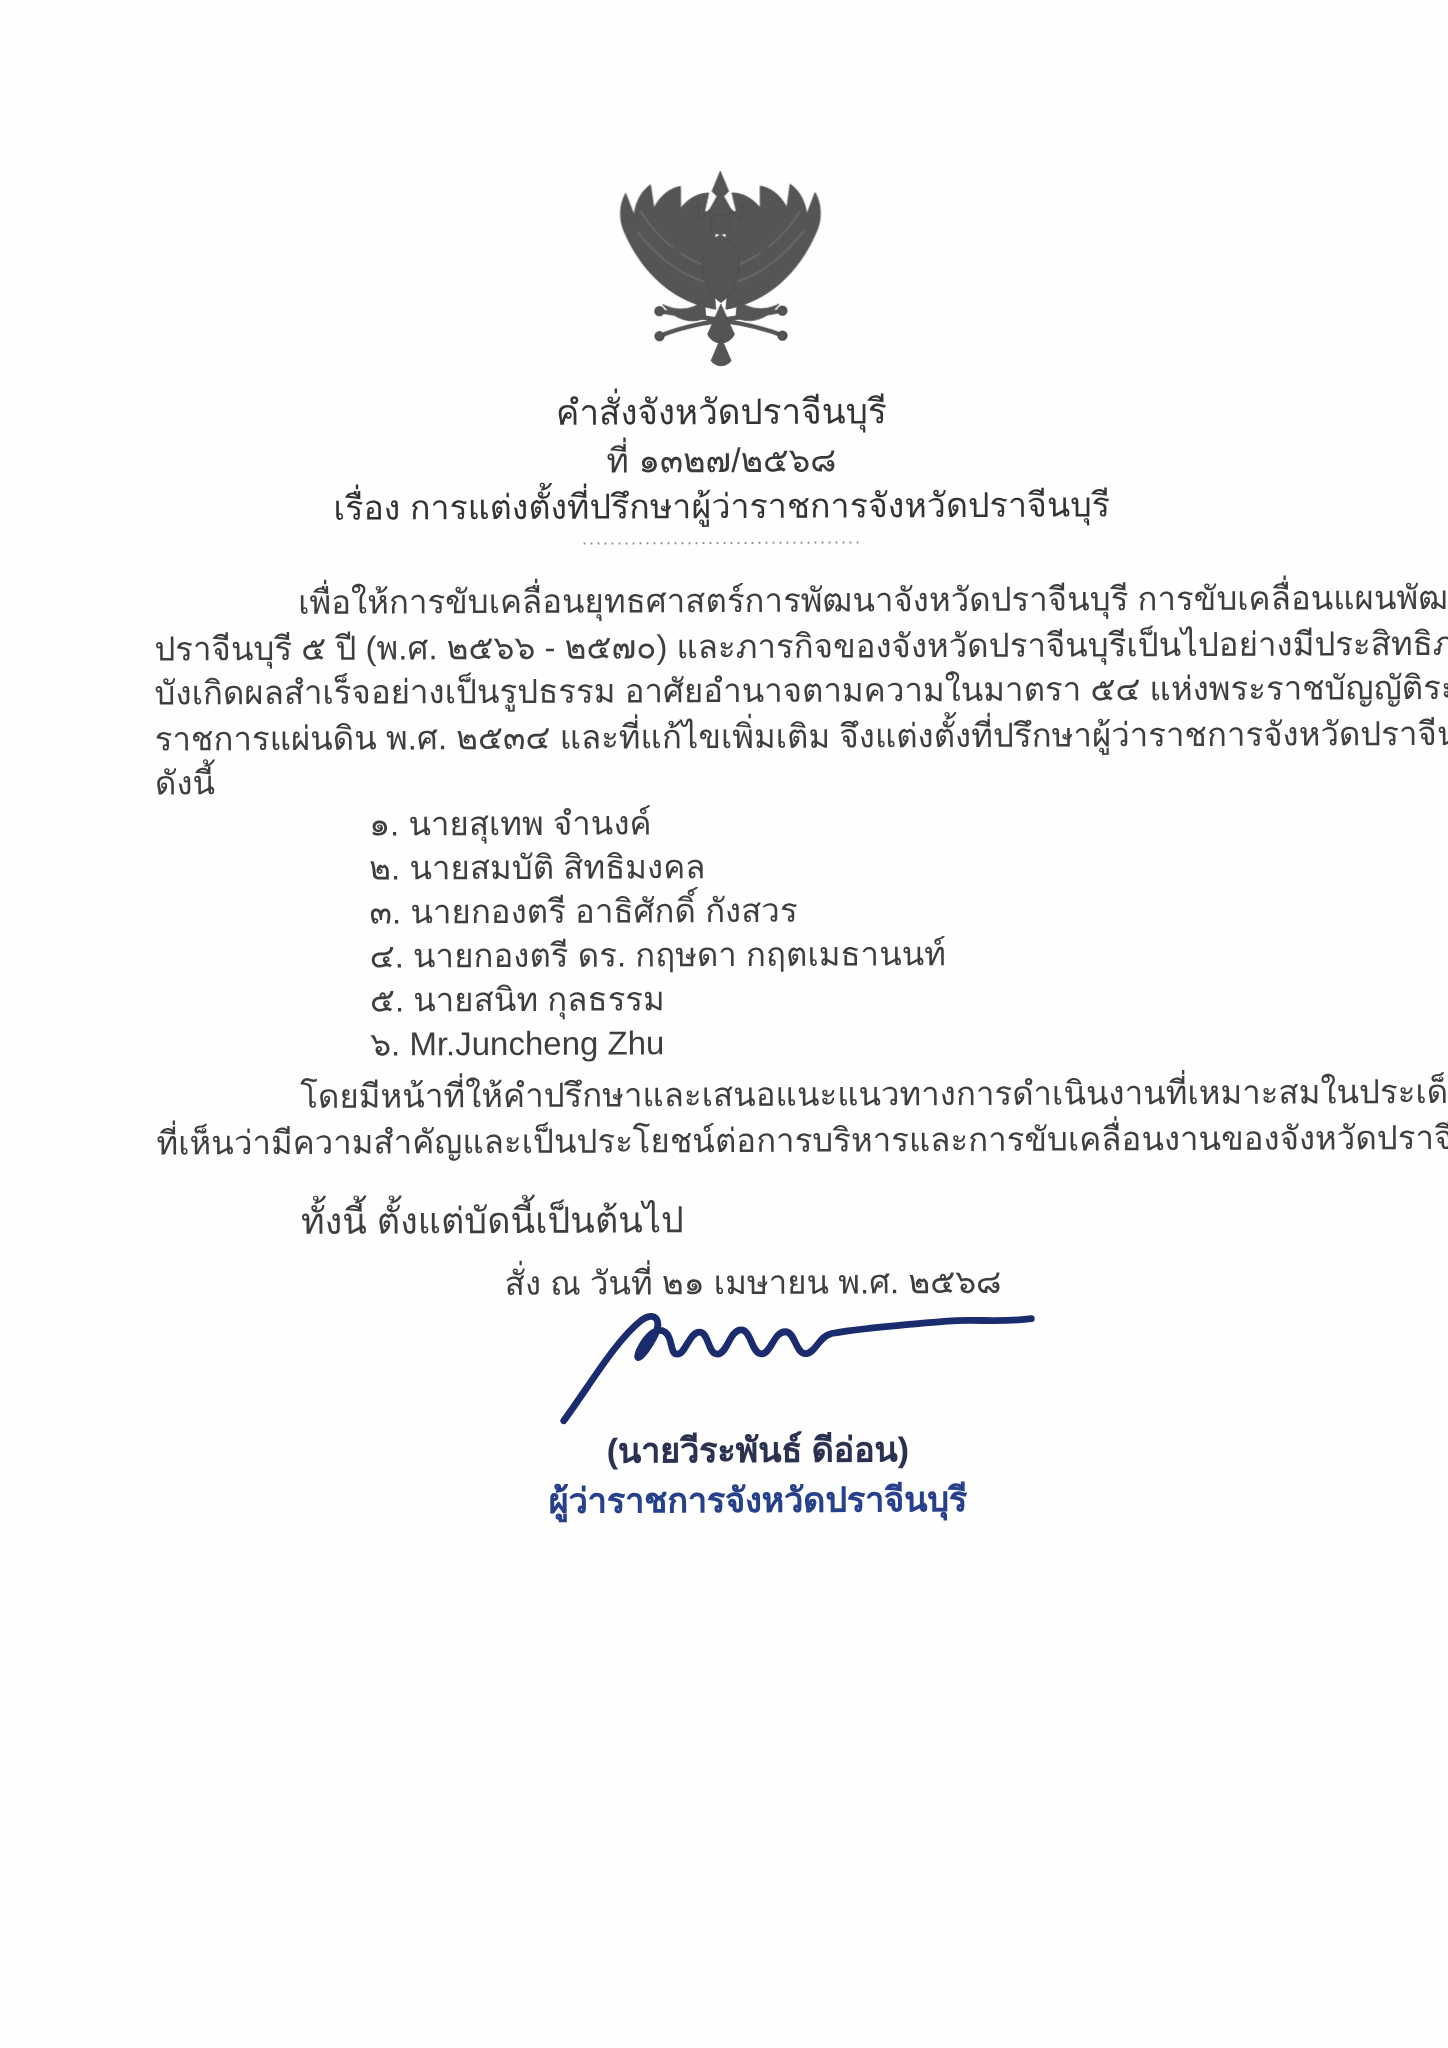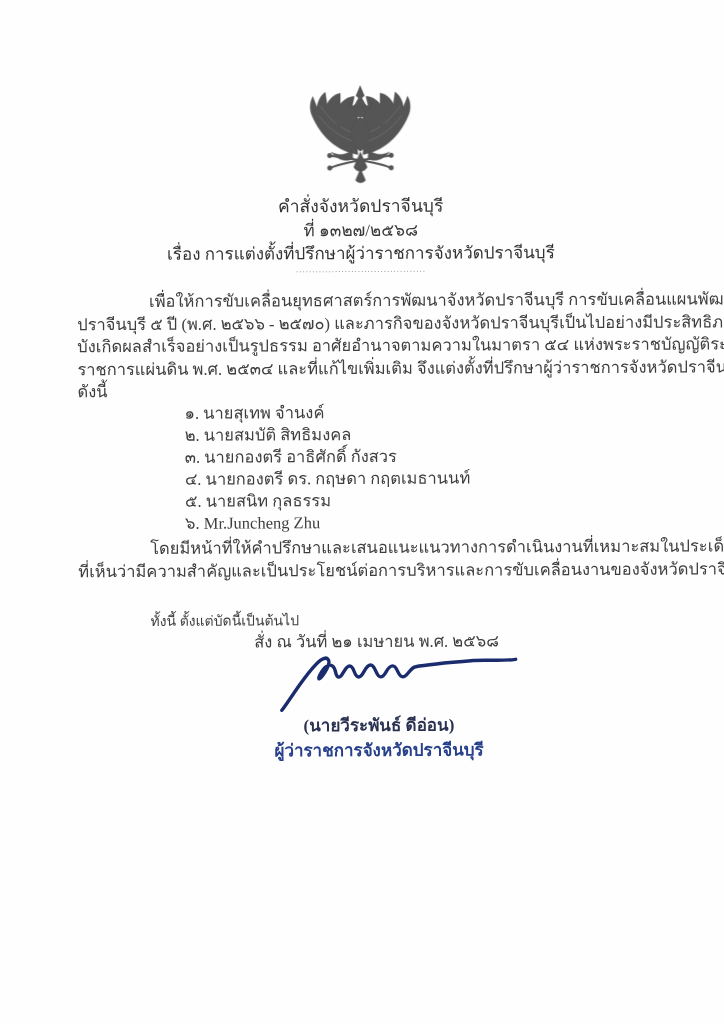--- a/index.html
+++ b/index.html
@@ -1,36 +1,36 @@
 <!DOCTYPE html>
 <html style="--ink: #3e3e3e; --navy: #27408b;"><head>
 <meta charset="utf-8">
 <style>
   html,body{margin:0;padding:0;background:#ffffff;}
   .page{
     position:relative;width:724px;height:1024px;background:#fefefe;
-    overflow:hidden;font-family:Liberation Serif, serif;
+    overflow:hidden;font-family:Liberation Sans, sans-serif;
     color:var(--ink,#3e3e3e);
   }
   .tilt{position:absolute;inset:0;transform:rotate(-0.25deg);}
   .abs{position:absolute;}
   .centerline{left:0;width:100%;text-align:center;white-space:nowrap;}
   .doc-title{top:192px;font-size:17.5px;color:#343434;}
   .doc-number{top:216px;font-size:17px;color:#3a3a3a;}
   .doc-subject{top:239px;font-size:17px;color:#333333;}
   .dots{top:264px;font-size:9px;letter-spacing:1px;color:#8d8d8d;}
   .emblem{left:301px;top:84px;width:122px;height:108px;filter:blur(0.3px);opacity:0.92;}
   .para{left:78px;width:572px;font-size:16.5px;}
   .line{line-height:22.5px;white-space:nowrap;}
   .indent{padding-left:72px;}
   .p1{top:290px;}
   .list{left:185px;top:402px;font-size:16.5px;}
   .list .line{line-height:21.9px;}
   .p2{top:537px;}
-  .effective{left:150px;top:609px;font-size:14px;white-space:nowrap;}
+  .effective{left:150px;top:595px;font-size:18px;white-space:nowrap;}
   .issued{top:628px;font-size:16.5px;transform:translateX(14px);}
   .sig-svg{left:272px;top:650px;width:256px;height:62px;}
   .signer-name{top:711px;font-size:17px;color:#2b3150;font-weight:600;transform:translateX(16px);}
   .signer-title{top:736px;font-size:17px;color:var(--navy,#27408b);font-weight:600;transform:translateX(16px);}
   svg{display:block;}
 </style>
 </head>
 <body>
 
 <div class="page">

